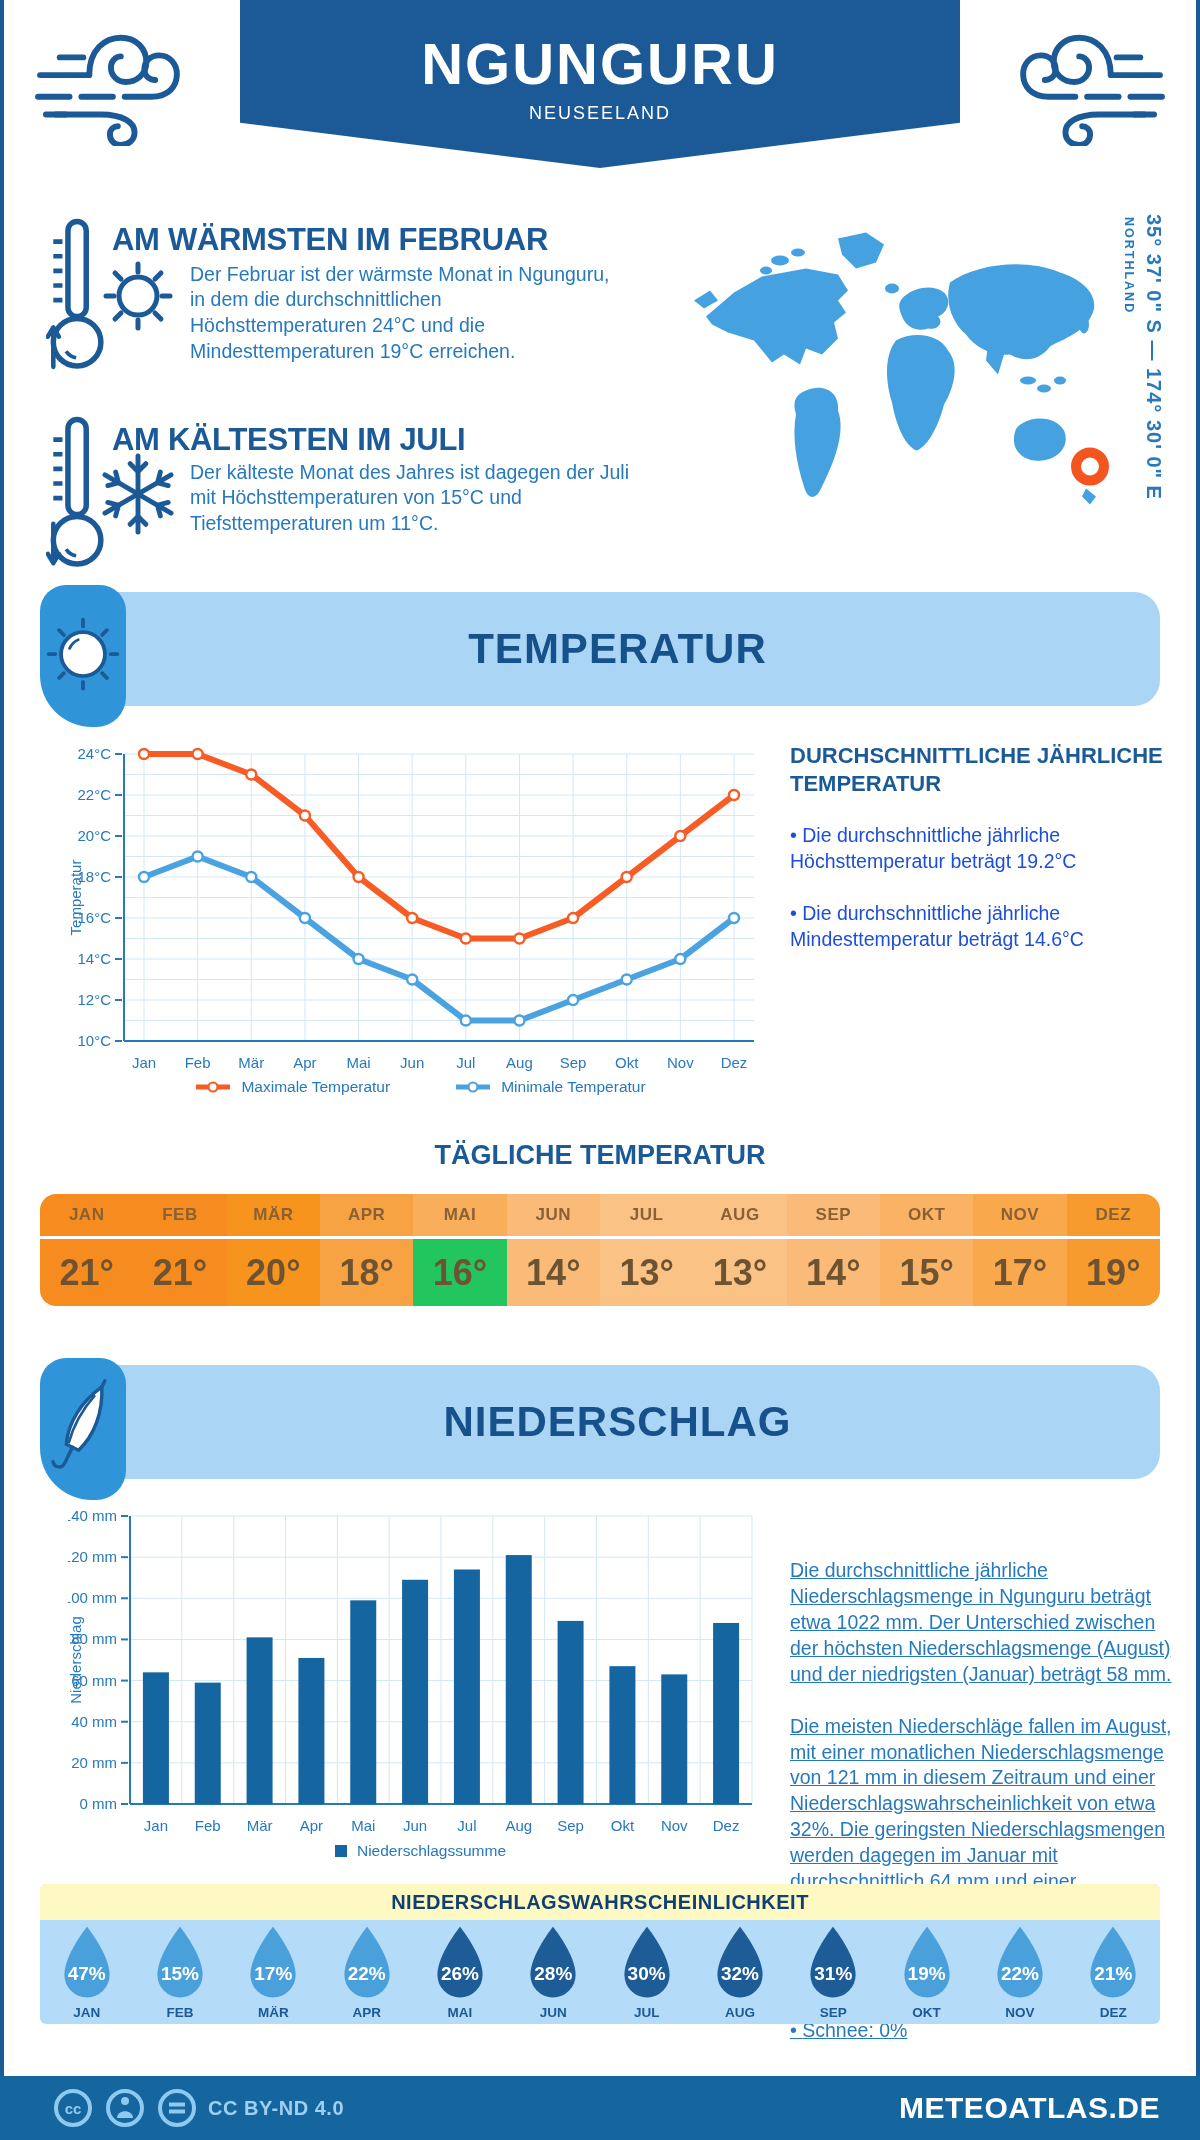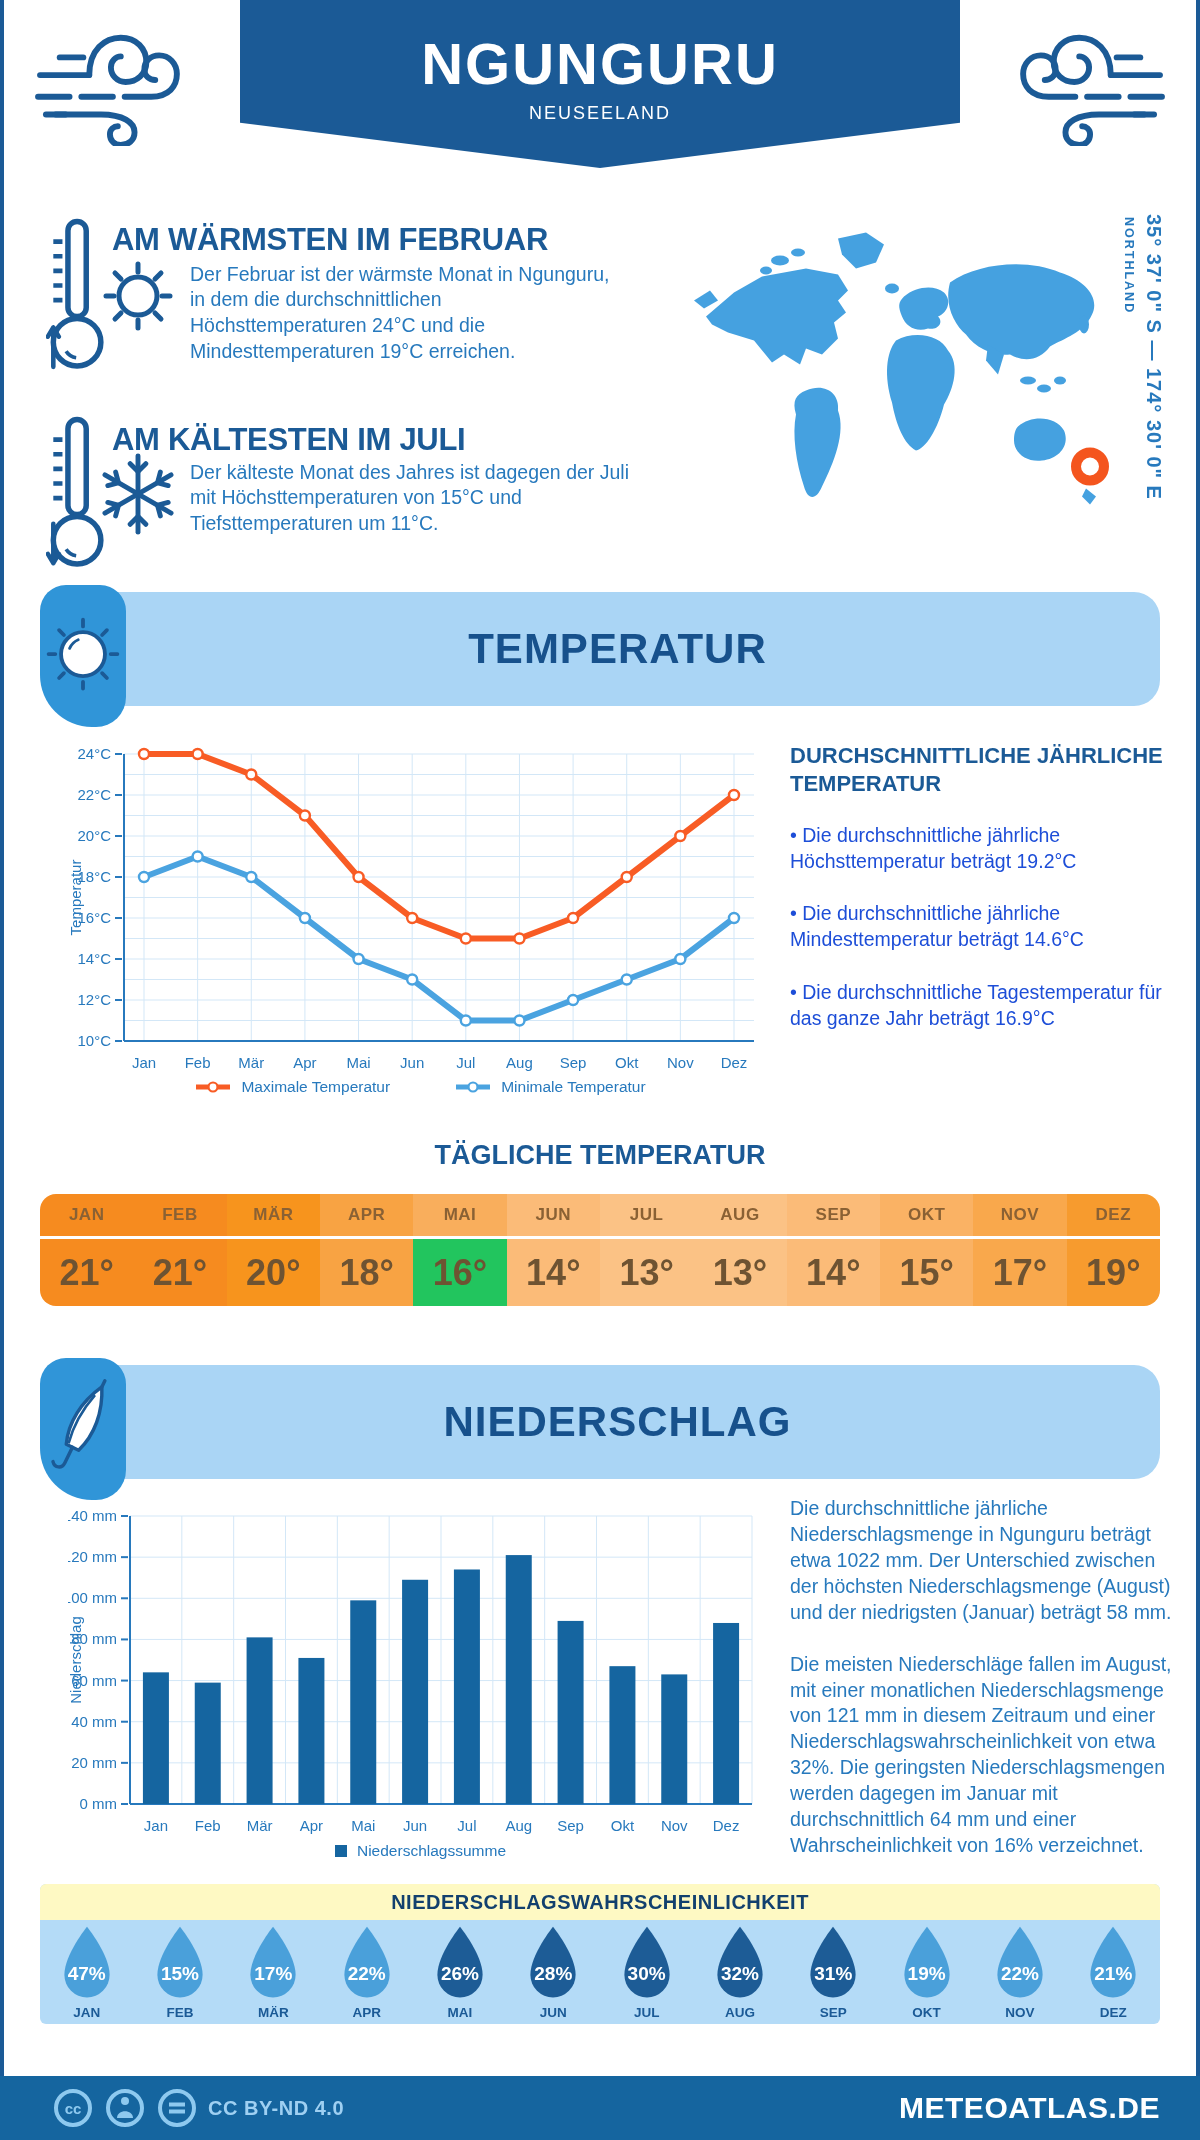--- a/index.html
+++ b/index.html
@@ -45,21 +45,21 @@
     grid-template-columns:repeat(12,1fr);border-radius:16px;overflow:hidden;}
   .tcol .th{height:42px;line-height:42px;text-align:center;font-size:17px;font-weight:700;
     color:#8a6134;letter-spacing:.5px;border-bottom:3px solid #fff;}
   .tcol .td{height:67px;line-height:67px;text-align:center;font-size:36px;font-weight:700;color:#6e5332;}
 
   .legendrow{position:absolute;display:flex;justify-content:center;gap:64px;width:640px;left:100px;}
   .lg-item{display:flex;align-items:center;gap:9px;font-size:15.5px;color:#2779bd;}
 
   .tick{fill:#2779bd;font-family:"Liberation Sans",sans-serif;font-size:15px;}
 
-  .ptext{position:absolute;left:790px;top:1496px;width:384px;color:#2779bd;}
+  .ptext{position:absolute;left:790px;top:1558px;width:384px;color:#2779bd;text-decoration:underline;}
   .ptext p{margin:0 0 26px;font-size:19.5px;line-height:1.33;}
   .ptext h3{margin:6px 0 14px;font-size:22px;font-weight:700;color:#1b5a96;}
   .ptext ul{list-style:none;margin:0;padding:0;}
   .ptext li{font-size:19.5px;line-height:1.5;}
   .ptext li::before{content:"• ";}
 
   
   .prob{position:absolute;left:40px;top:1884px;width:1120px;height:140px;background:#b4dbf7;border-radius:6px;}
   .prob .band{height:36px;background:#fef9c3;border-radius:6px 6px 0 0;text-align:center;line-height:36px;
     font-size:20px;font-weight:700;color:#12406e;letter-spacing:.5px;}
@@ -287,21 +287,20 @@
         </svg>
     <span>Minimale Temperatur</span>
       </span>
     </div>
 
   <div class="stats" style="top:742px">
     <h3>DURCHSCHNITTLICHE JÄHRLICHE TEMPERATUR</h3>
     <ul class="bullets">
         <li>Die durchschnittliche jährliche Höchsttemperatur beträgt 19.2°C</li>
         <li>Die durchschnittliche jährliche Mindesttemperatur beträgt 14.6°C</li>
-        <li>Die durchschnittliche Tagestemperatur für das ganze Jahr beträgt 16.9°C</li>
       </ul>
   </div>
 
   <div class="center-head" style="top:1140px">TÄGLICHE TEMPERATUR</div>
   <div class="dtable">
       <div class="tcol">
         <div class="th" style="background:#f68b1f">JAN</div>
     <div class="td" style="background:#f68b1f">21°</div>
       </div>
       <div class="tcol">

